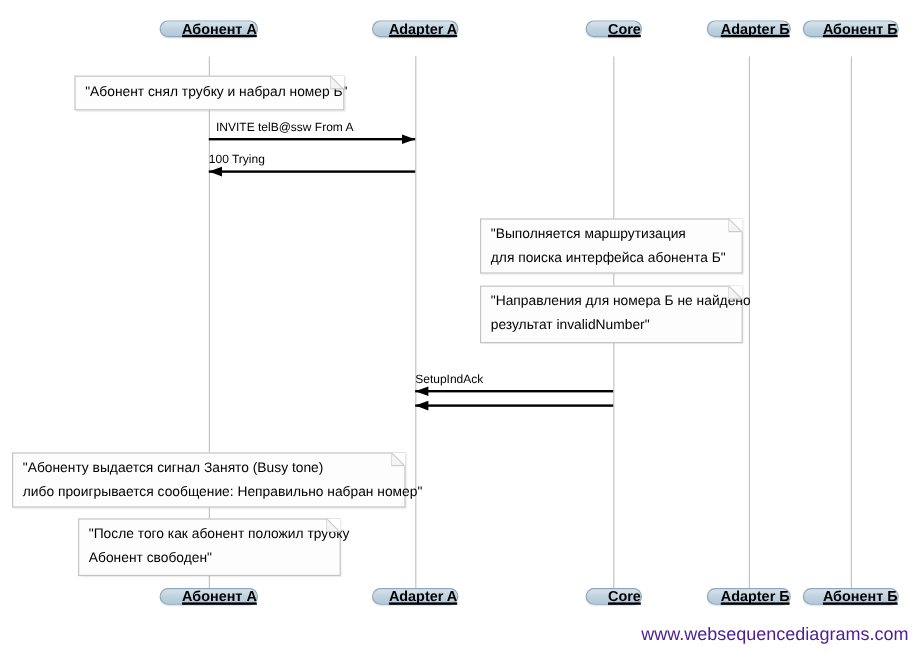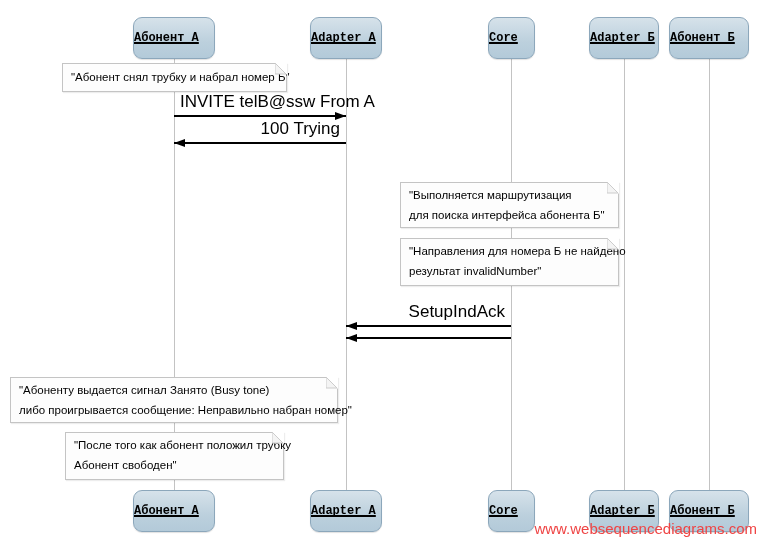--- a/index.html
+++ b/index.html
@@ -20,50 +20,49 @@
     position: absolute;
     top: 47px;
     height: 443px;
     width: 1px;
     background: #c3c3c3;
     z-index: 1;
   }
   
   .actor {
     position: absolute;
-    height: 42px;
+    height: 14px;
     border: 1px solid #8ca7bb;
     border-radius: 9px;
     background: linear-gradient(180deg, #d6e2ea 0%, #bcd0dd 60%, #b3cad9 100%);
     display: flex;
     align-items: center;
-    justify-content: flex-start;
+    justify-content: flex-end;
     font-size: 12px;
     font-weight: bold;
     z-index: 3;
     box-shadow: 0 1px 1px rgba(0,0,0,0.12);
-    font-family: Liberation Mono, monospace;
   }
   .actor span {
     text-decoration: underline;
     text-decoration-thickness: 1.5px;
     text-decoration-skip-ink: none;
     text-underline-offset: 1px;
     white-space: nowrap;
   }
   
   .msg { position: absolute; height: 17px; z-index: 2; }
   .msg-label {
     position: absolute;
     left: 0; right: 0; bottom: 5px;
-    font-size: 17px;
+    font-size: 10px;
     white-space: nowrap;
   }
   .msg.right .msg-label { text-align: left;  padding-left: 6px; }
-  .msg.left  .msg-label { text-align: right; padding-right: 6px; }
+  .msg.left  .msg-label { text-align: left; padding-right: 6px; }
   .msg-line {
     position: absolute;
     left: 0; right: 0; bottom: 0;
     height: 2px;
     background: #000000;
   }
   .msg-arrowhead {
     position: absolute;
     width: 0; height: 0;
     bottom: -3px;
@@ -90,21 +89,21 @@
     position: absolute;
     top: -1px; right: -1px;
     width: 12px; height: 12px;
   }
   
   .watermark {
     position: absolute;
     right: 6px;
     top: 520px;
     font-size: 15px;
-    color: #ef4444;
+    color: #4c1d95;
     z-index: 5;
   }
 </style>
 </head>
 <body>
 
 <div class="diagram">
 
   <div class="lifeline" style="left:174px"></div>
   <div class="lifeline" style="left:346px"></div>

